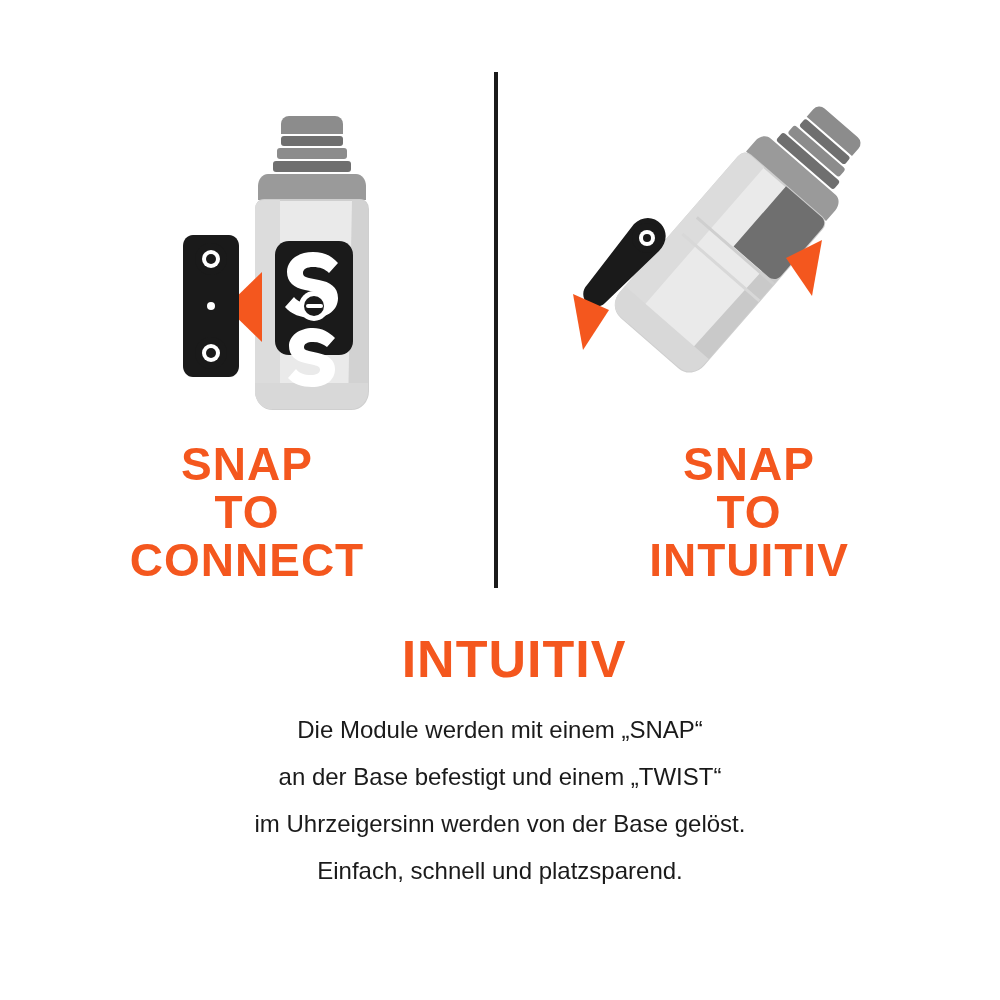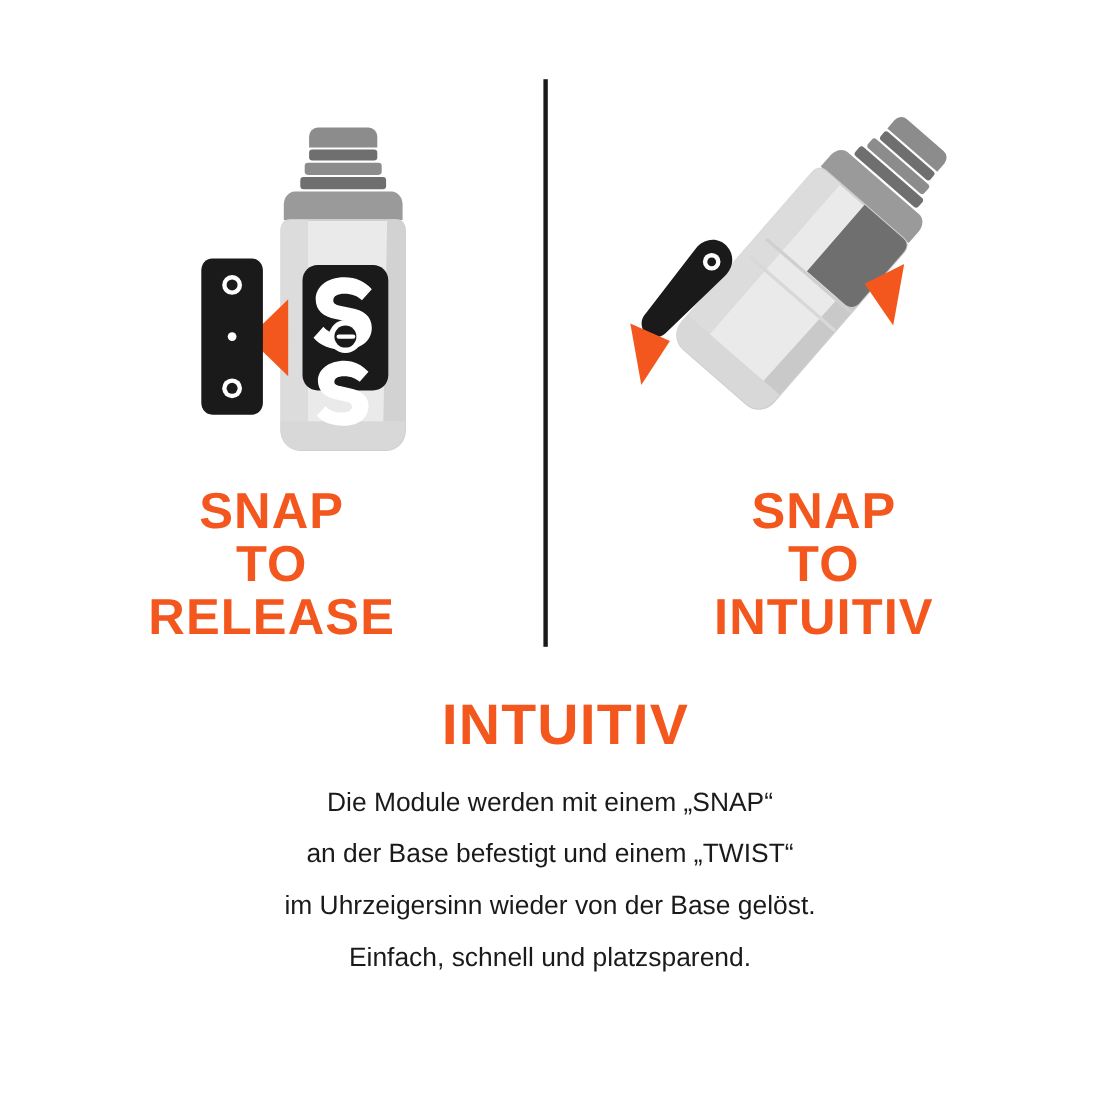--- a/index.html
+++ b/index.html
@@ -155,21 +155,21 @@
             <circle cx="211" cy="313" r="9" fill="#ffffff"></circle>
             <circle cx="211" cy="313" r="5" fill="#1a1a1a"></circle>
             <circle cx="211" cy="266" r="4" fill="#ffffff"></circle>
           </g>
         </svg>
       </div>
 
       <div class="caption">
         <span class="line">SNAP</span>
         <span class="line">TO</span>
-        <span class="line">RELEASE</span>
+        <span class="line">CONNECT</span>
       </div>
     </div>
 
     <div class="panel panel-right">
 
       <div class="illus">
         <svg width="502" height="380" viewBox="0 0 502 380" xmlns="http://www.w3.org/2000/svg">
 
           <g transform="rotate(41 250 190)">
 
@@ -212,18 +212,18 @@
         <span class="line">INTUITIV</span>
       </div>
     </div>
   </div>
 
   <div class="bottom">
     <div class="bottom-title">INTUITIV</div>
     <div class="bottom-body">
       <span class="line">Die Module werden mit einem „SNAP“</span>
       <span class="line">an der Base befestigt und einem „TWIST“</span>
-      <span class="line">im Uhrzeigersinn wieder von der Base gelöst.</span>
+      <span class="line">im Uhrzeigersinn werden von der Base gelöst.</span>
       <span class="line">Einfach, schnell und platzsparend.</span>
     </div>
   </div>
 
 </div>
 
 </body></html>

